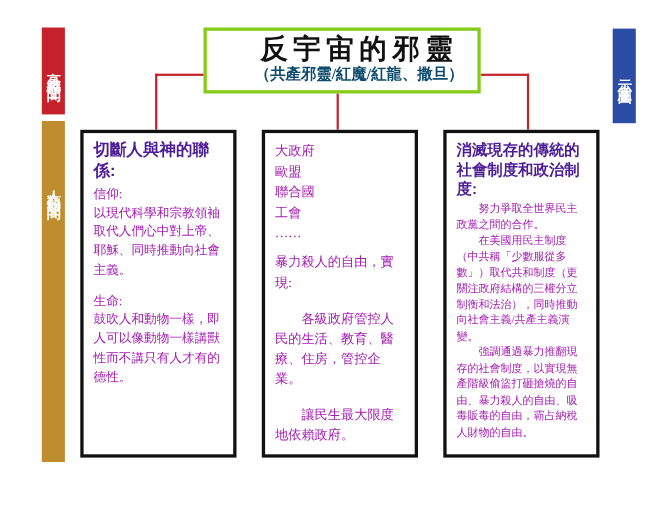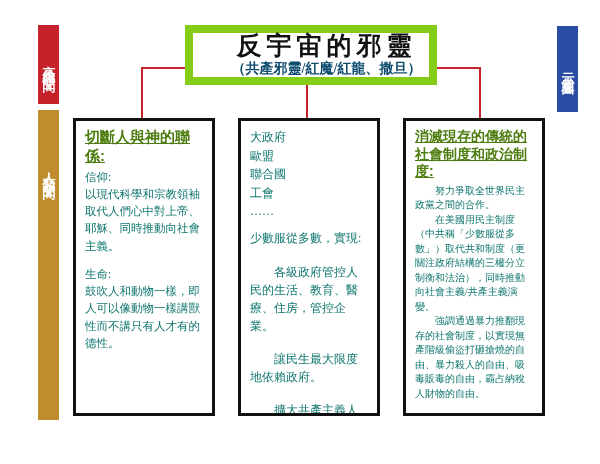--- a/index.html
+++ b/index.html
@@ -14,21 +14,21 @@
     color:#ffffff;font-weight:bold;font-size:13px;letter-spacing:5px;
     align-items:center;
   }
   .vbar-highdim{left:38px;top:25px;width:21px;height:79px;background:#c5222b;}
   .vbar-human{left:38px;top:110px;width:21px;height:310px;background:#bf8c2e;
     justify-content:flex-start;padding-top:52px;box-sizing:border-box;}
   .vbar-schematic{left:557px;top:26px;width:21px;height:86px;background:#2b4ca4;}
   
   .title-box{
     position:absolute;left:185px;top:25px;width:252px;height:60px;
-    border:8px solid #84cc16;box-sizing:border-box;background:#fff;
+    border:3px solid #84cc16;box-sizing:border-box;background:#fff;
     display:flex;flex-direction:column;justify-content:center;align-items:center;
     text-align:center;z-index:2;padding-left:31px;
   }
   .title-main{font-size:25px;font-weight:bold;color:#111;letter-spacing:5px;line-height:1.1;
     font-family:"Liberation Serif","DejaVu Serif",serif;}
   .title-sub{font-size:14px;font-weight:bold;color:#0c4a6e;line-height:1.2;margin-top:2px;
     font-family:"Liberation Serif","DejaVu Serif",serif;}
   
   .conn{position:absolute;background:#c5222b;z-index:1;}
   .conn-left-h{left:141px;top:67px;width:47px;height:2px;}
@@ -38,26 +38,26 @@
   .conn-right-v{left:479px;top:67px;width:2px;height:51px;}
   
   .cbox{
     position:absolute;top:118px;height:298px;background:#fff;
     border:3px solid #111;box-sizing:border-box;
     padding:7px 8px 6px 9px;overflow:hidden;z-index:2;
   }
   .cbox1{left:73px;width:142px;}
   .cbox2{left:238px;width:142px;}
   .cbox3{left:403px;width:142px;}
-  .cbox-title{font-weight:bold;color:#4d7c0f;line-height:1.25;margin-bottom:3px;
-    font-family:"Liberation Sans","DejaVu Sans",sans-serif;text-decoration:underline;}
+  .cbox-title{font-weight:bold;color:#4c1d95;line-height:1.25;margin-bottom:3px;
+    font-family:"Liberation Sans","DejaVu Sans",sans-serif;}
   .cbox1 .cbox-title{font-size:15px;}
   .cbox2 .cbox-title{font-size:15px;}
   .cbox3 .cbox-title{font-size:14px;}
-  .body-text{font-family:"Liberation Serif","DejaVu Serif",serif;color:#0f766e;}
+  .body-text{font-family:"Liberation Serif","DejaVu Serif",serif;color:#a21caf;}
   .cbox1 .body-text{font-size:11.5px;line-height:1.5;}
   .sec{margin-bottom:11px;}
   .sec:last-child{margin-bottom:0;}
   .cbox2 .list-line{font-size:12px;line-height:1.55;}
   .cbox2 .lead-line{font-size:12px;line-height:1.55;margin-top:8px;}
   .cbox2 .para{font-size:12px;line-height:1.5;text-indent:2em;margin-top:15px;}
   .cbox3 .para{font-size:10px;line-height:1.45;text-indent:2em;}
 </style>
 </head>
 <body>
@@ -91,21 +91,21 @@
     </div>
 
   </div>
 
   <div class="cbox cbox2">
     <div class="body-text list-line">大政府</div>
     <div class="body-text list-line">歐盟</div>
     <div class="body-text list-line">聯合國</div>
     <div class="body-text list-line">工會</div>
     <div class="body-text list-line">……</div>
-    <div class="body-text lead-line">少數服從多數，實現:</div>
+    <div class="body-text lead-line">暴力殺人的自由，實現:</div>
     <div class="body-text para">各級政府管控人民的生活、教育、醫療、住房，管控企業。</div>
     <div class="body-text para">讓民生最大限度地依賴政府。</div>
     <div class="body-text para">擴大共產主義人和團體的社會影響，直至占據統治地位。</div>
   </div>
 
   <div class="cbox cbox3">
     <div class="cbox-title">消滅現存的傳統的社會制度和政治制度:</div>
     <div class="body-text para">努力爭取全世界民主政黨之間的合作。</div>
     <div class="body-text para">在美國用民主制度（中共稱「少數服從多數」）取代共和制度（更關注政府結構的三權分立制衡和法治），同時推動向社會主義/共產主義演變。</div>
     <div class="body-text para">強調通過暴力推翻現存的社會制度，以實現無產階級偷盜打砸搶燒的自由、暴力殺人的自由、吸毒販毒的自由，霸占納稅人財物的自由。</div>

